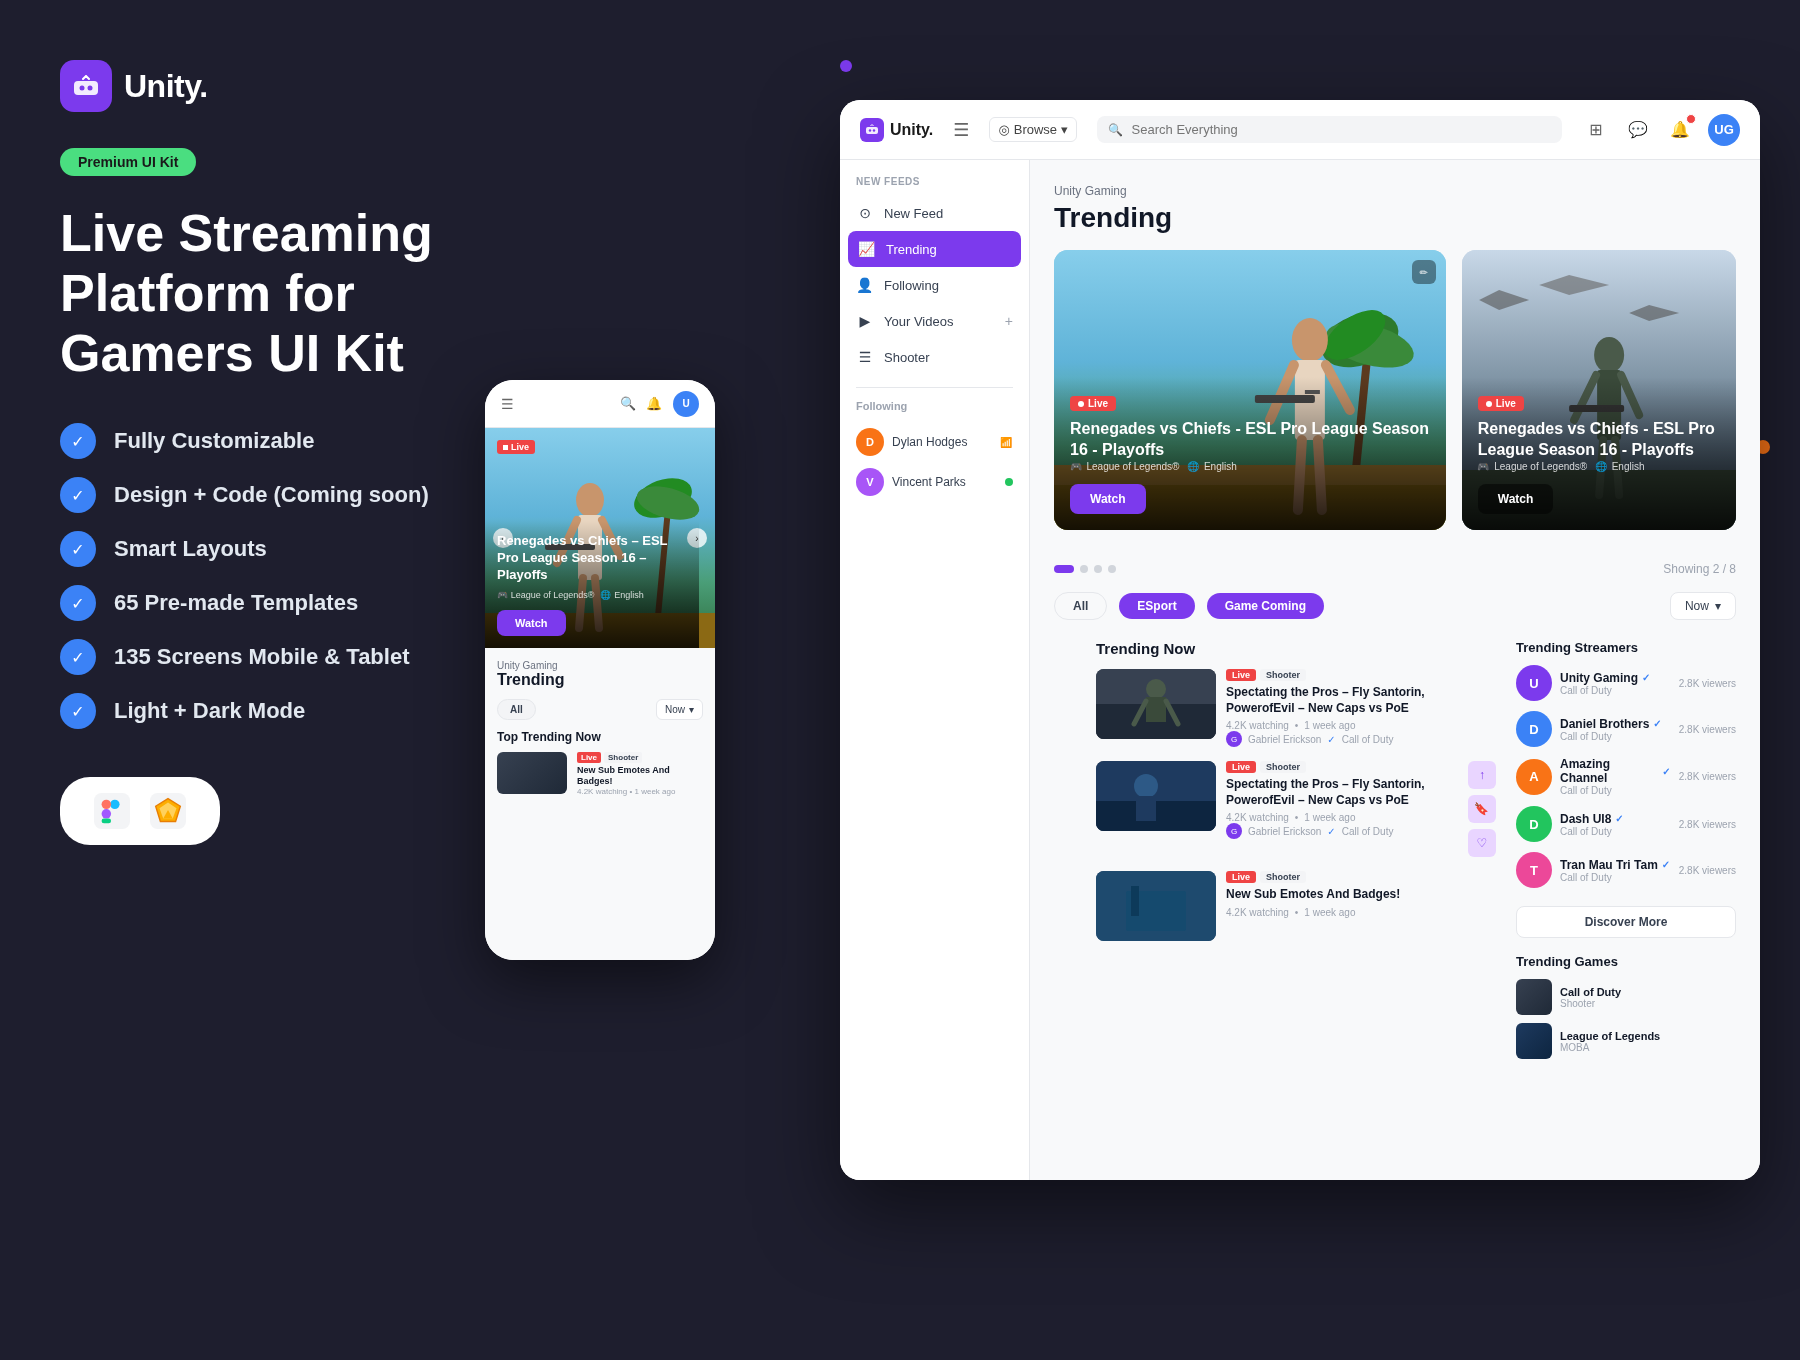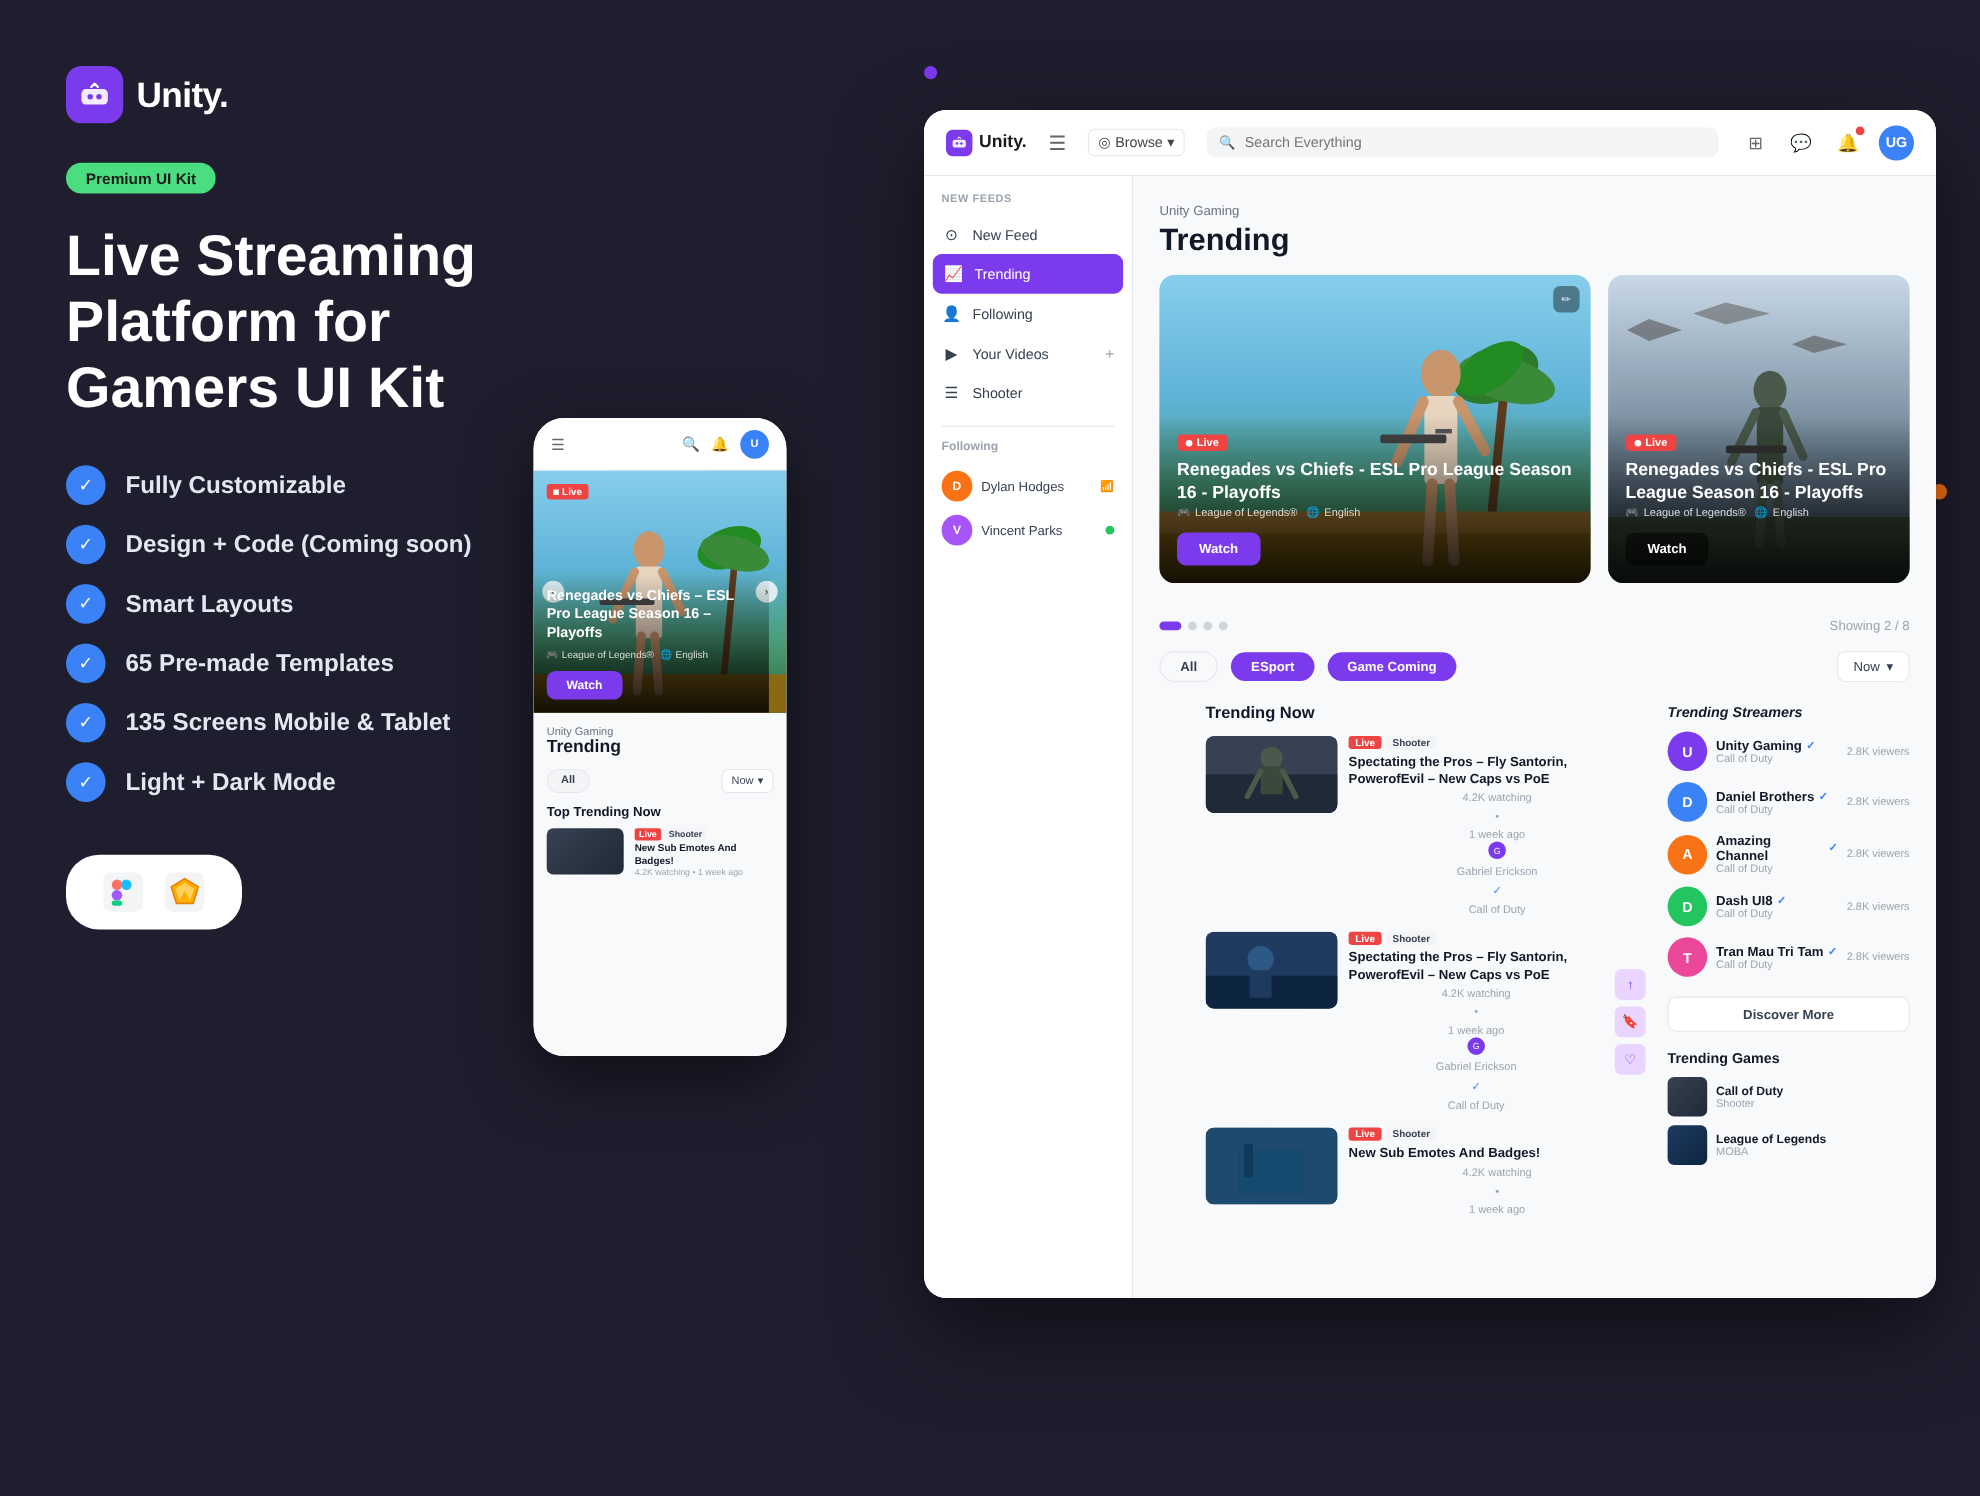--- a/index.html
+++ b/index.html
@@ -670,21 +670,20 @@
       line-height: 1.3;
       margin-bottom: 4px;
     }
 
     .trending-meta {
       display: flex;
       align-items: center;
       gap: 6px;
       font-size: 10px;
       color: #9ca3af;
-      flex-direction: column;
     }
 
     .streamer-mini-avatar {
       width: 16px;
       height: 16px;
       border-radius: 50%;
       background: #7c3aed;
       display: inline-flex;
       align-items: center;
       justify-content: center;
@@ -956,21 +955,20 @@
       cursor: pointer;
       color: #7c3aed;
     }
 
     
     .streamers-section-title {
       font-size: 13px;
       font-weight: 700;
       color: #111827;
       margin-bottom: 10px;
-      font-style: italic;
     }
 
     
     .game-card-visual-1 {
       position: absolute;
       inset: 0;
       background: linear-gradient(to bottom, #87ceeb 0%, #5fb3e0 20%, #4a9e78 50%, #2d7a50 75%, #8b6914 100%);
     }
 
     .game-card-visual-2 {

